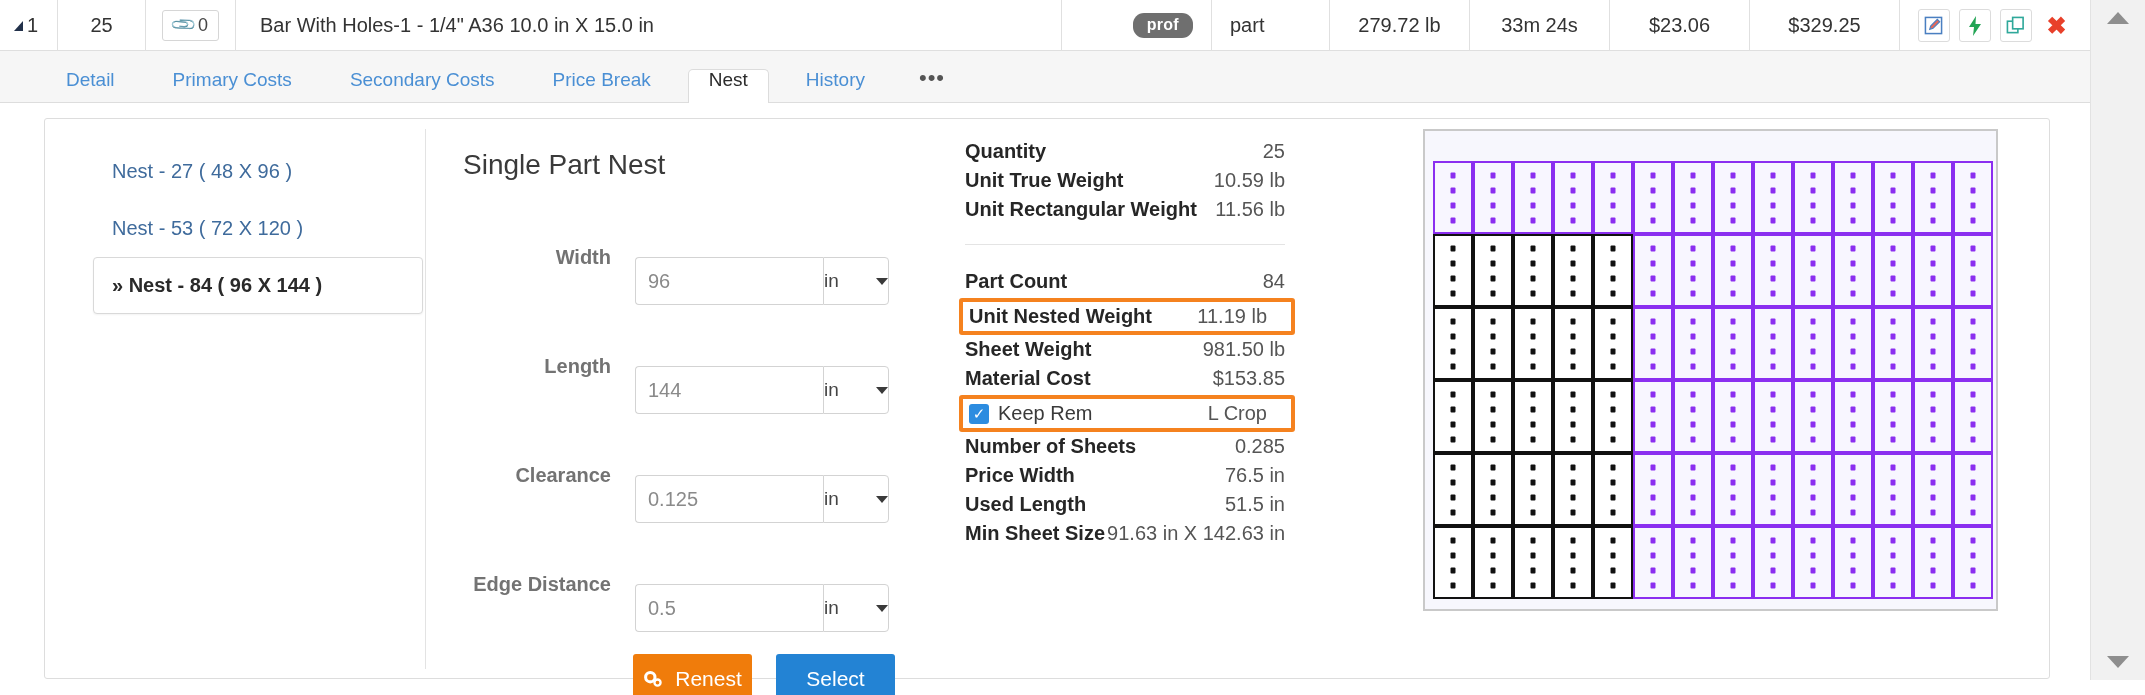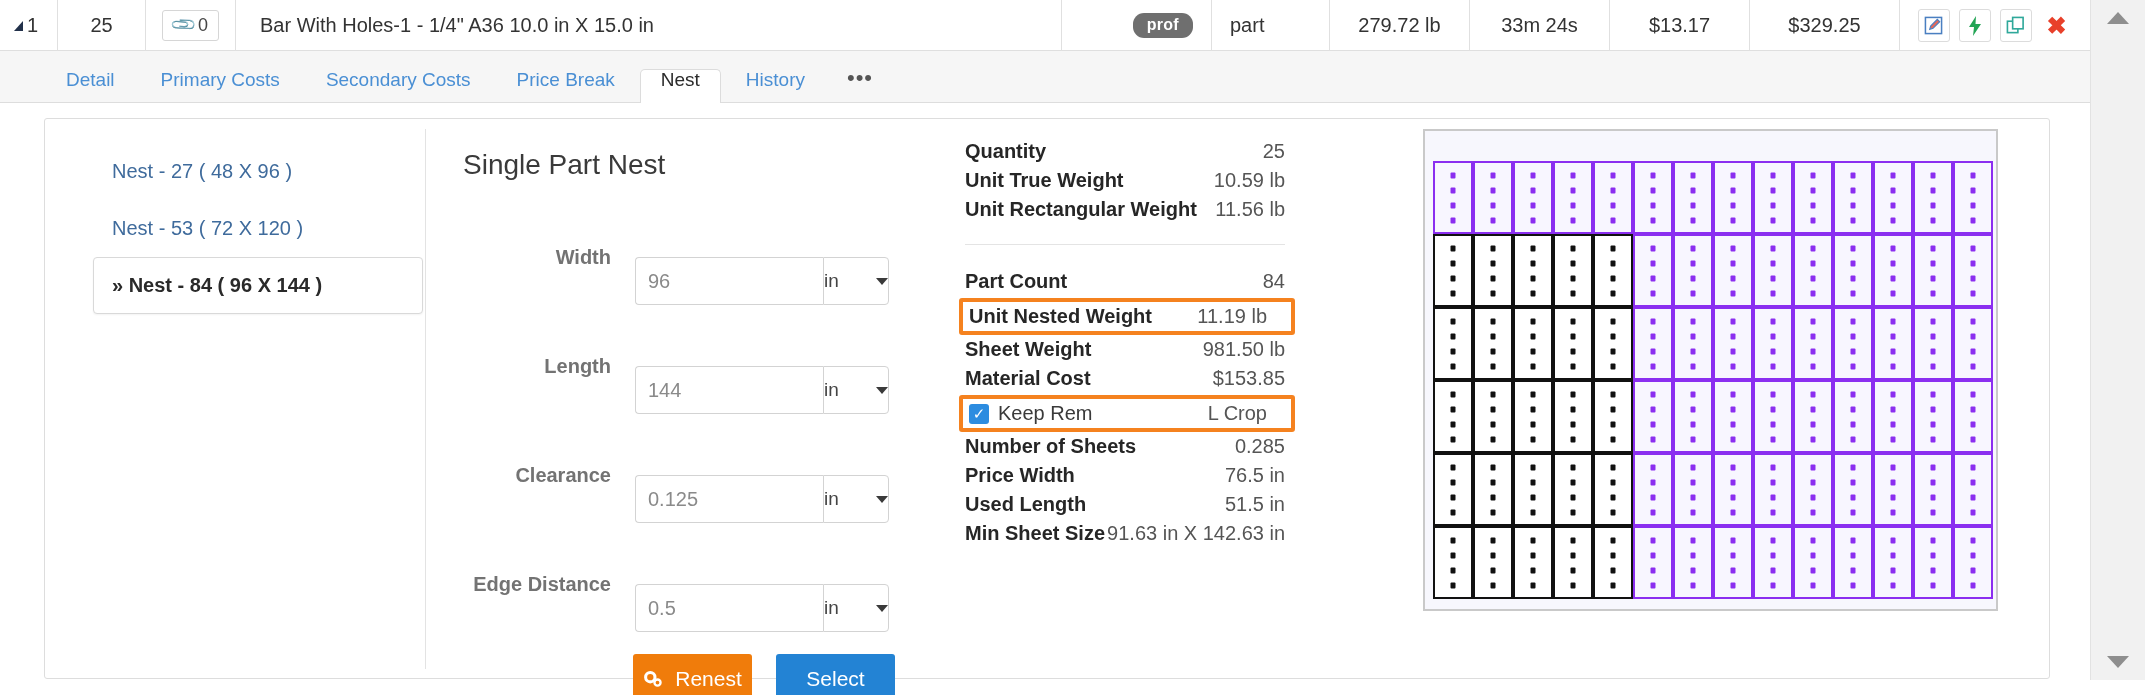--- a/index.html
+++ b/index.html
@@ -107,21 +107,21 @@
 
   
   #tabzone {
     position: absolute; left: 0; top: 51px;
     width: 2090px; height: 52px;
     background: #f6f6f6;
     border-bottom: 1px solid #dddddd;
   }
   #tabs {
     position: absolute; left: 45px; bottom: 0;
-    display: flex; align-items: flex-end; gap: 4px;
+    display: flex; align-items: flex-end; gap: 16px;
   }
   .tab {
     padding: 12px 20px 13px 20px;
     font-size: 19px;
     color: #4a8fd4;
     cursor: pointer;
     border: 1px solid transparent;
     border-bottom: none;
     line-height: 1;
   }
@@ -321,21 +321,21 @@
     <div class="tcell cell-type">
       <span>part</span>
     </div>
     <div class="tcell cell-num">
       <span>279.72 lb</span>
     </div>
     <div class="tcell cell-num">
       <span>33m 24s</span>
     </div>
     <div class="tcell cell-num">
-      <span>$13.17</span>
+      <span>$23.06</span>
     </div>
     <div class="tcell cell-num w150">
       <span>$329.25</span>
     </div>
     <div class="tcell cell-icons">
       <span class="ibtn">
         <svg width="19" height="19" viewBox="0 0 20 20" aria-hidden="true">
           <rect x="1.5" y="1.5" width="17" height="17" fill="none" stroke="#4a7fc1" stroke-width="1.6"></rect>
           <path d="M6 14 L7 10.5 L14 3.5 L16.5 6 L9.5 13 Z" fill="#e46a5c" stroke="#4a7fc1" stroke-width="1.2"></path>
         </svg>

